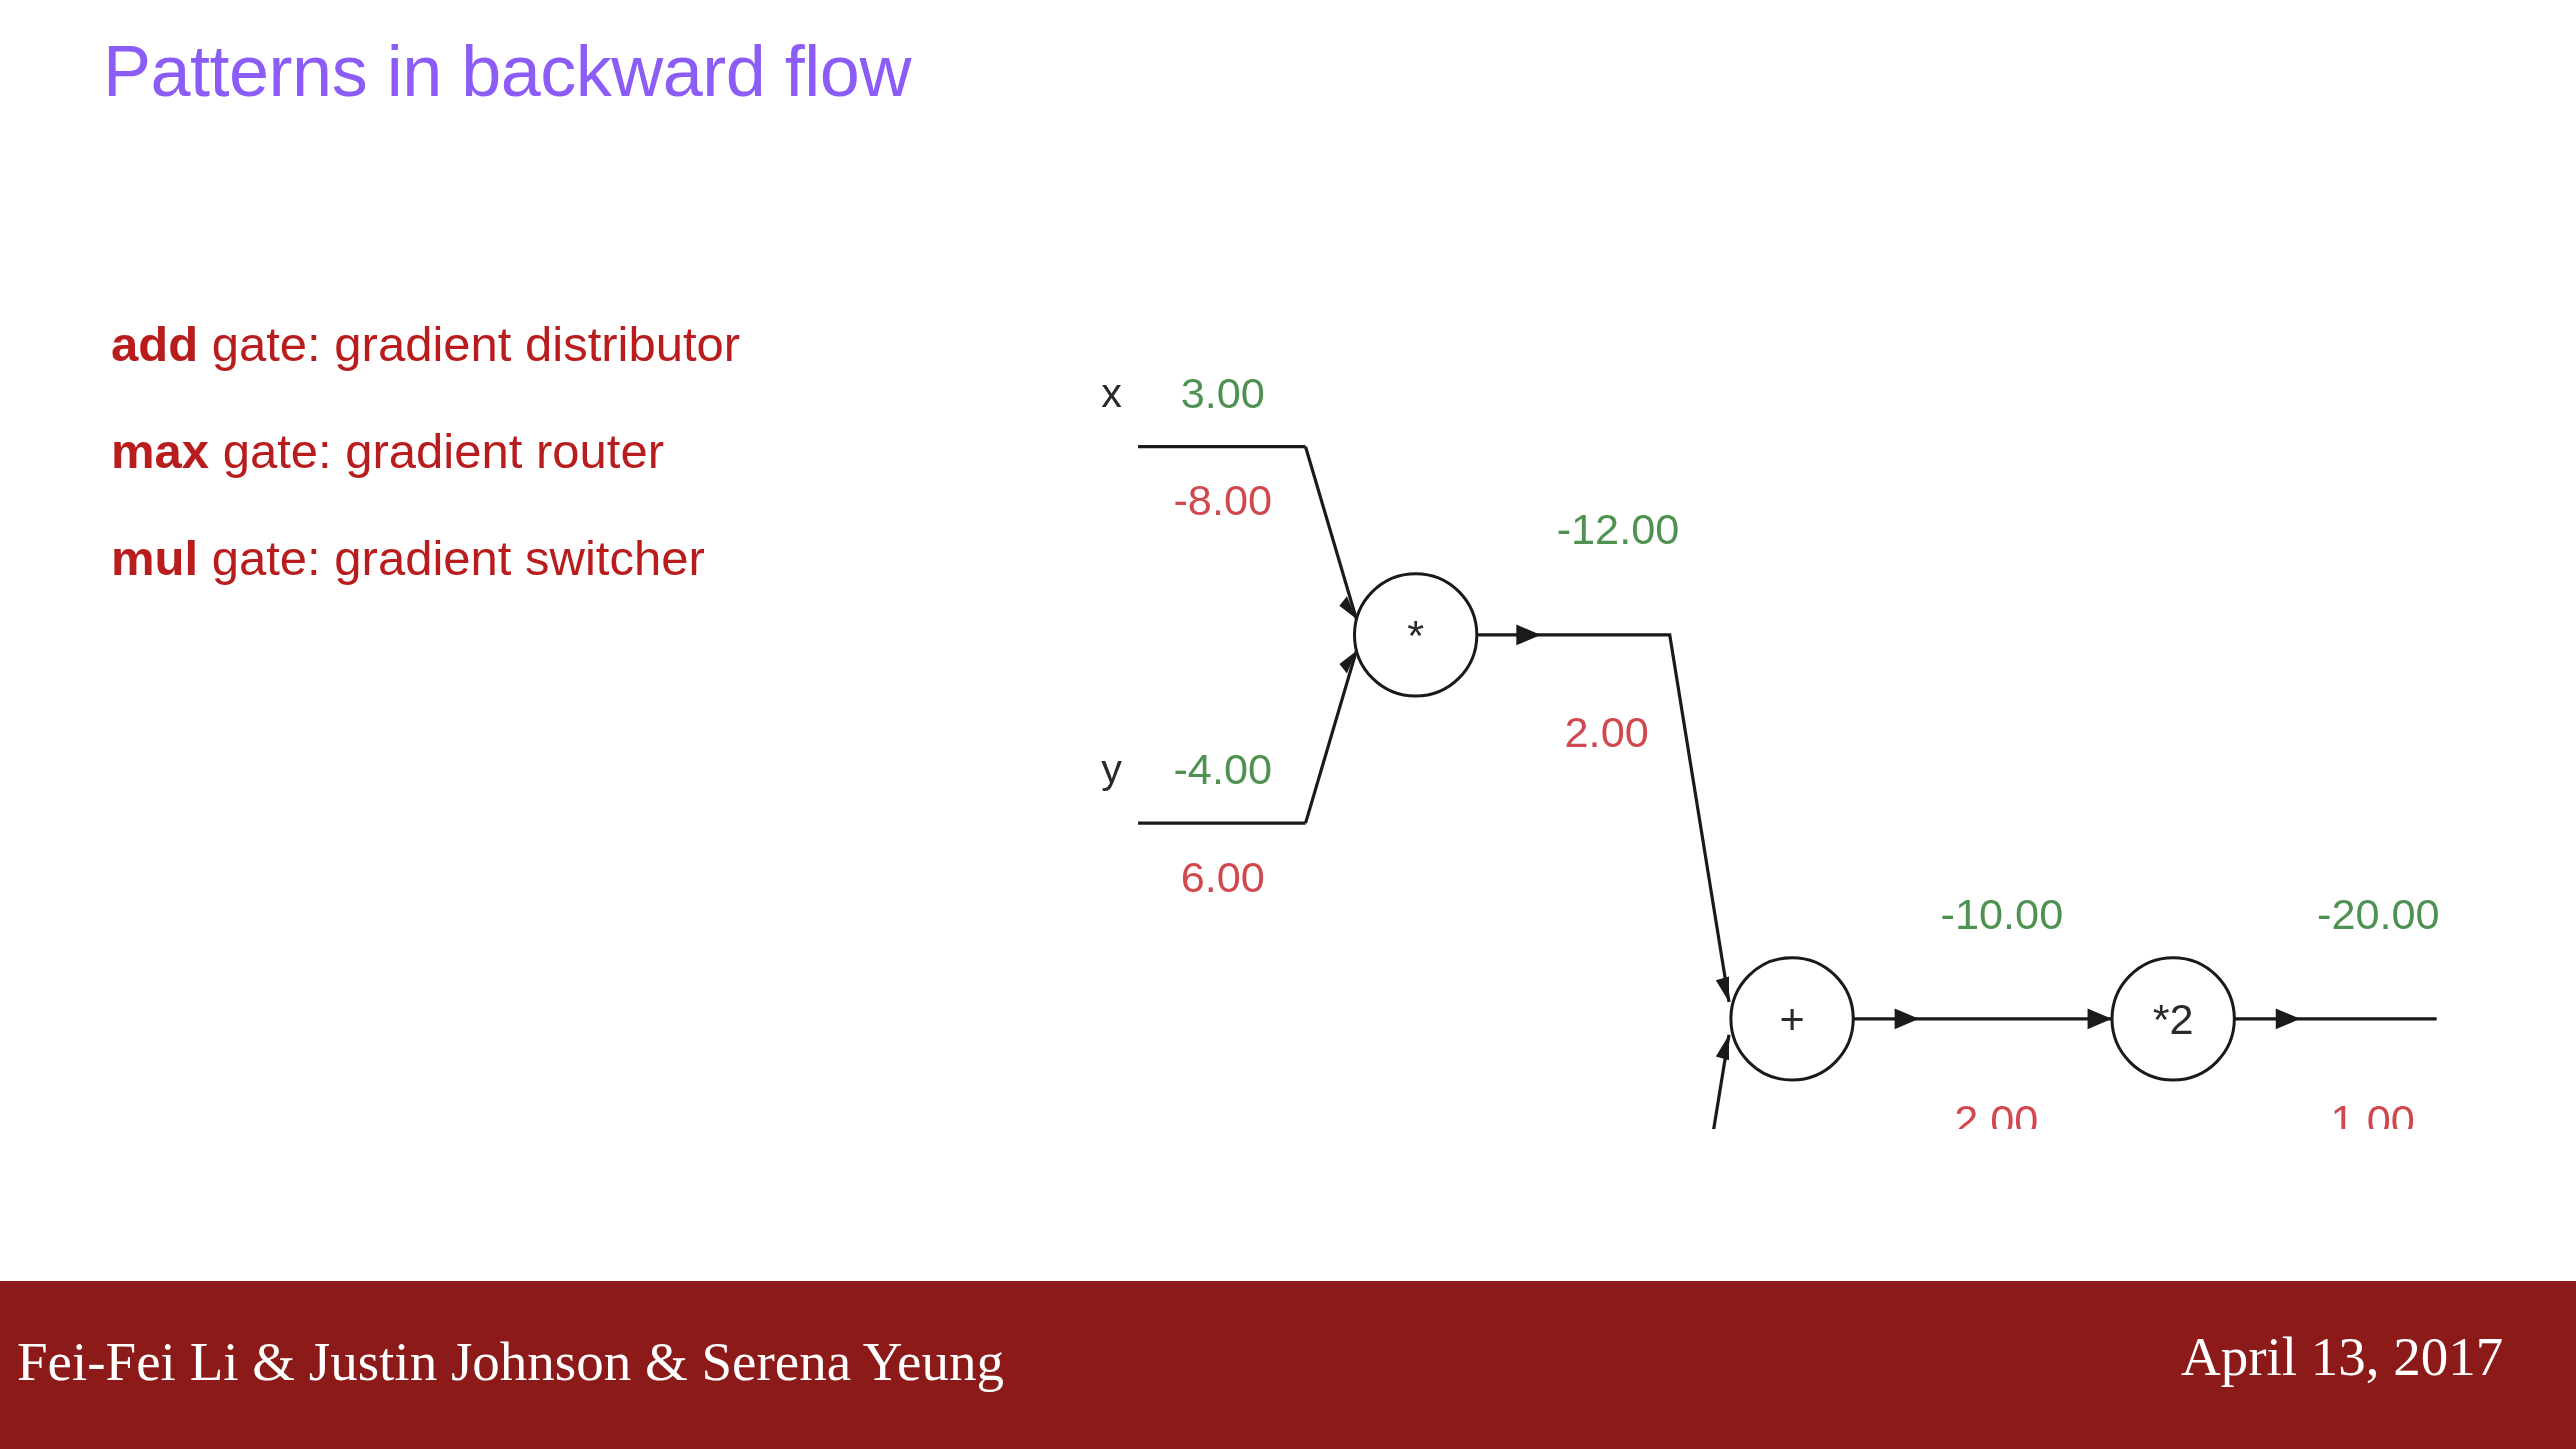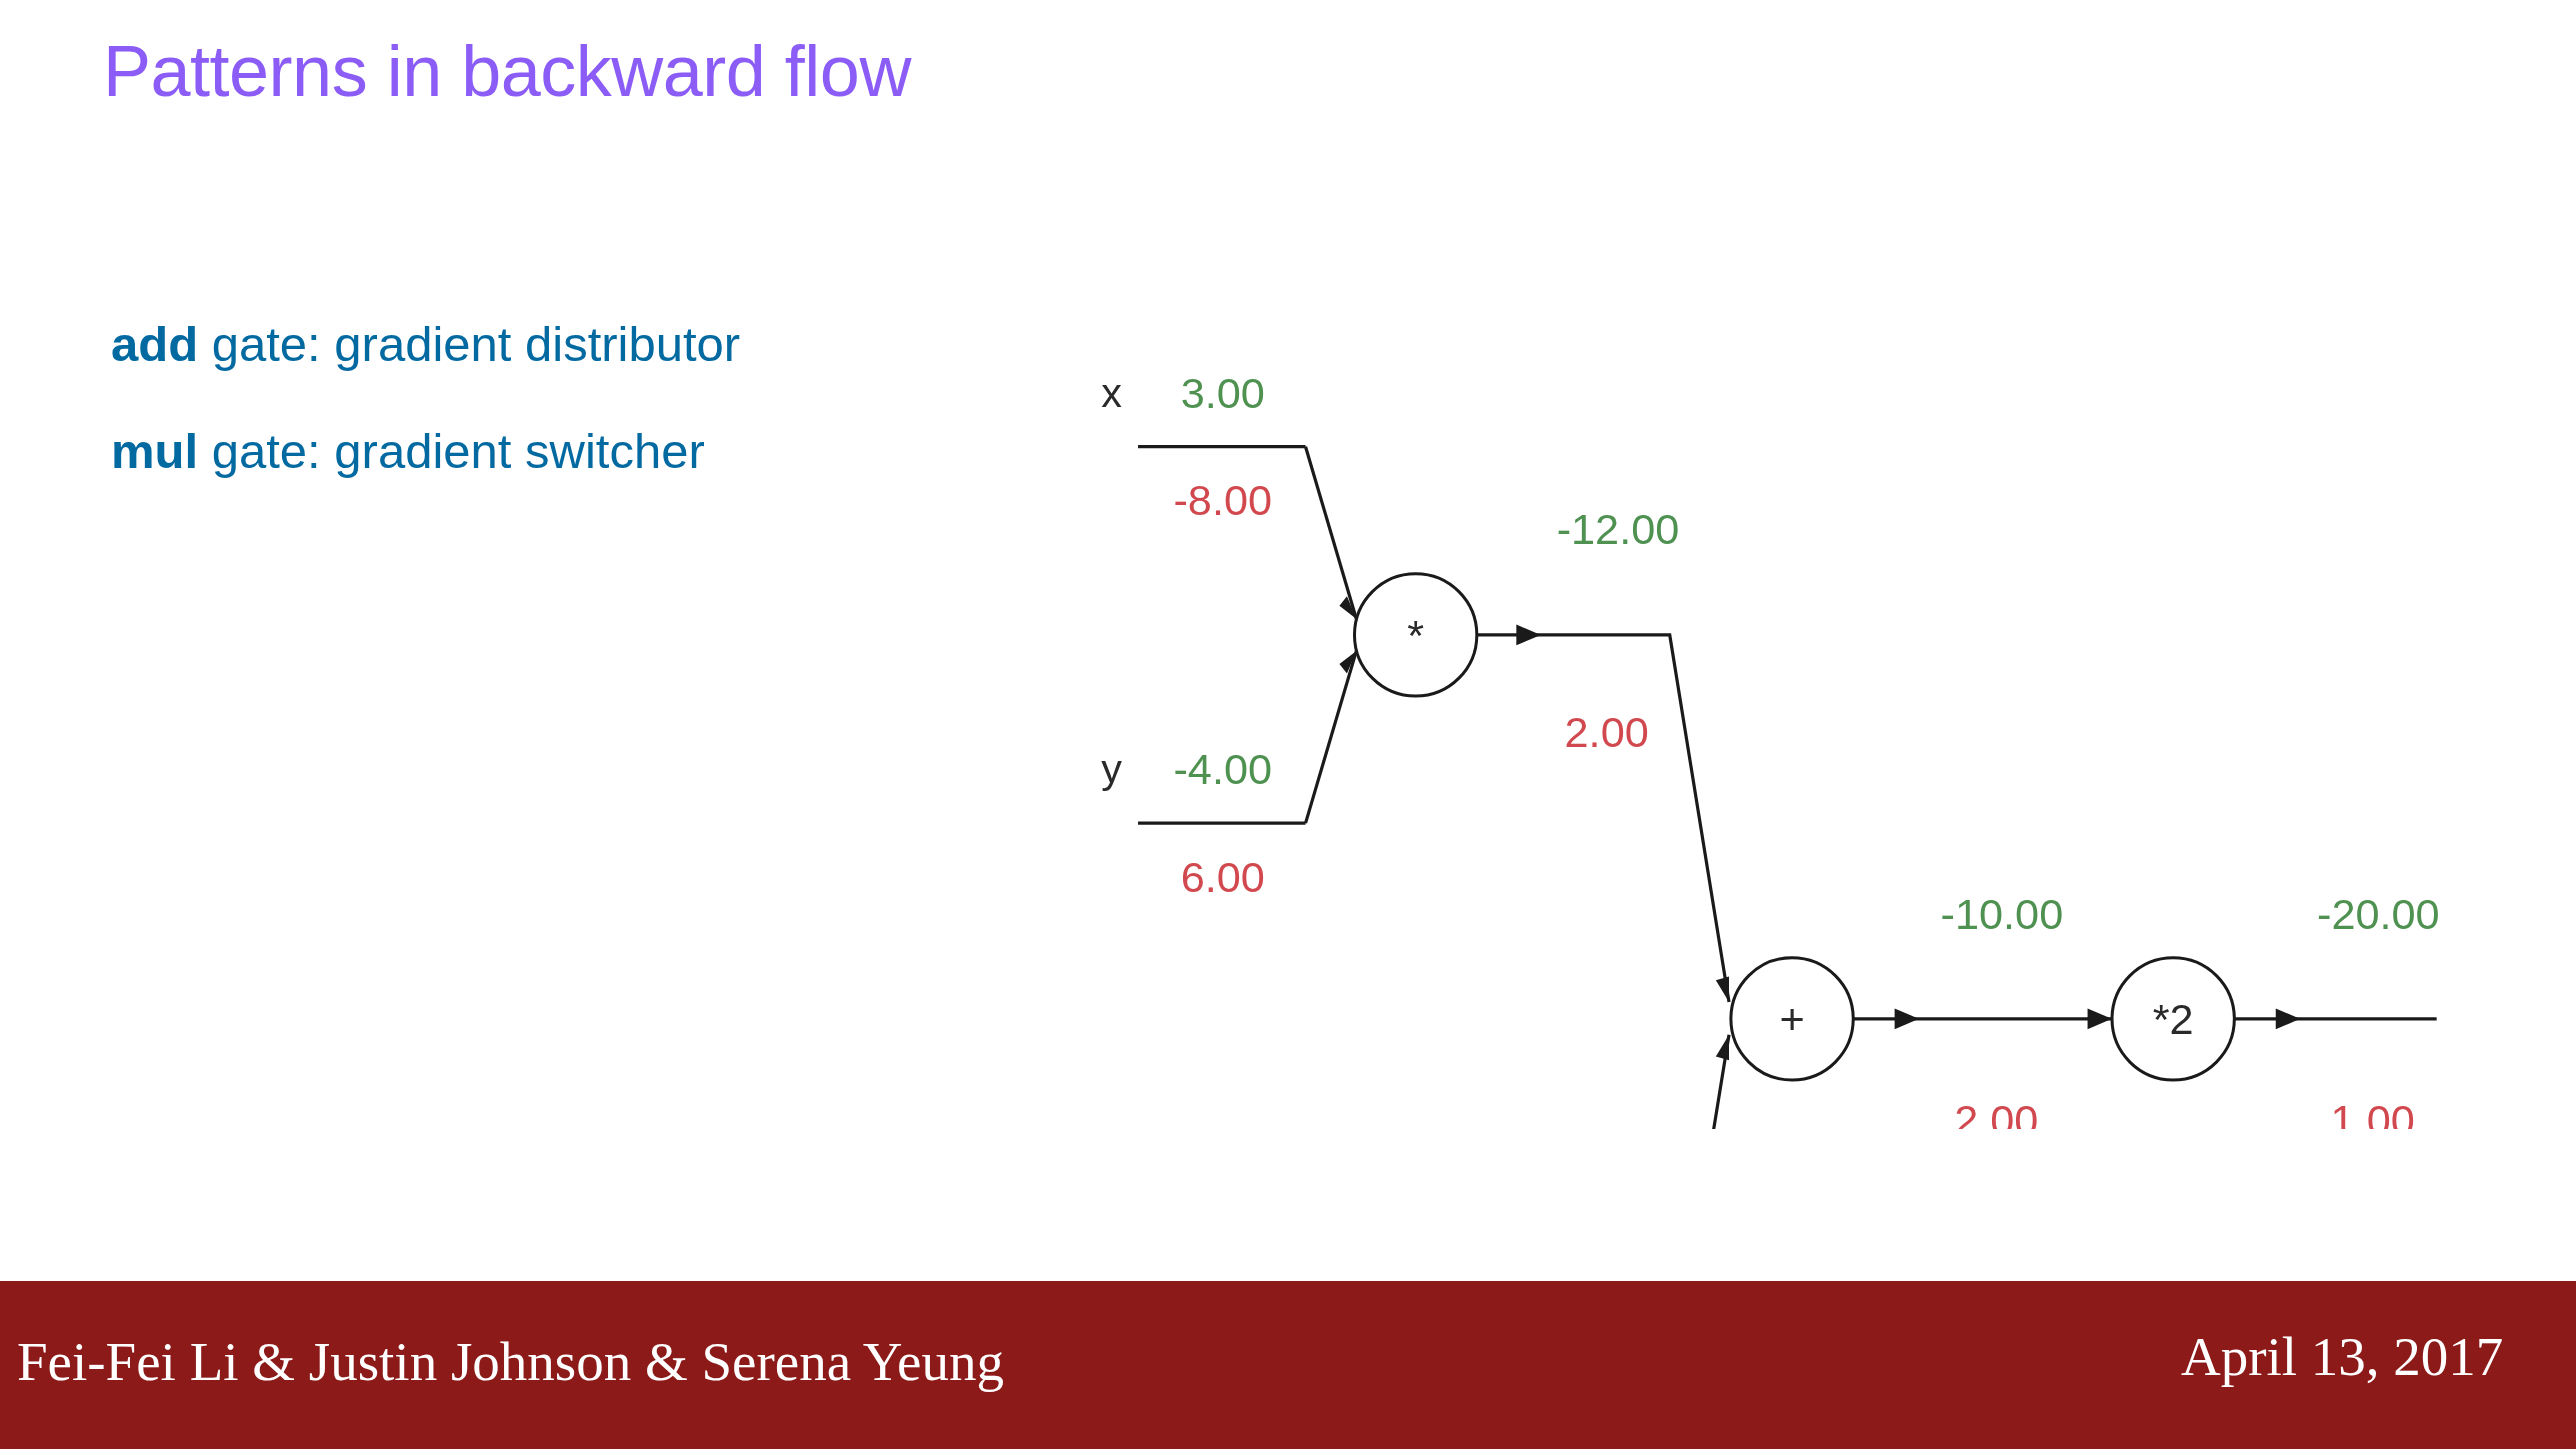--- a/index.html
+++ b/index.html
@@ -33,21 +33,21 @@
 
   
   #bullets {
     position: absolute;
     left: 111px;
     top: 320px;
     width: 941px;
   }
   .bullet-line {
     font-size: 49px;
-    color: #0369a1;
+    color: #b91c1c;
     line-height: 1.0;
     margin-bottom: 58px;
     white-space: nowrap;
   }
   .bullet-line .gate-name {
     font-weight: bold;
   }
 
   
   #diagram {
@@ -133,20 +133,23 @@
 
 <div id="slide">
 
   <div id="slide-title">Patterns in backward flow</div>
 
   <div id="bullets">
     <div class="bullet-line">
       <span class="gate-name">add</span><span> gate: gradient distributor</span>
     </div>
     <div class="bullet-line">
+      <span class="gate-name">max</span><span> gate: gradient router</span>
+    </div>
+    <div class="bullet-line">
       <span class="gate-name">mul</span><span> gate: gradient switcher</span>
     </div>
   </div>
 
   <div id="diagram">
     <svg viewBox="0 0 1560 900" xmlns="http://www.w3.org/2000/svg">
 
       <path class="gv-edge" d="M 50 175 L 228 175"></path>
       <path class="gv-edge" d="M 50 575 L 228 575"></path>
       <path class="gv-edge" d="M 50 1000 L 228 1000" style="display:none"></path>

